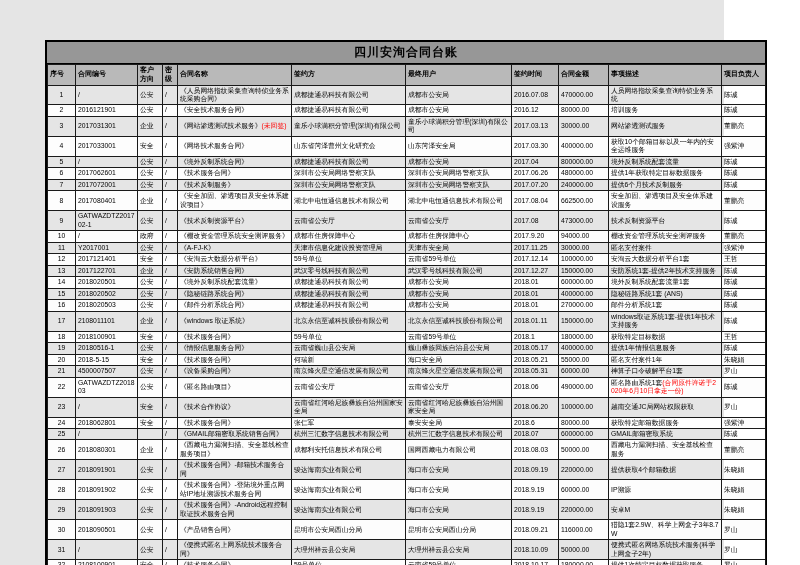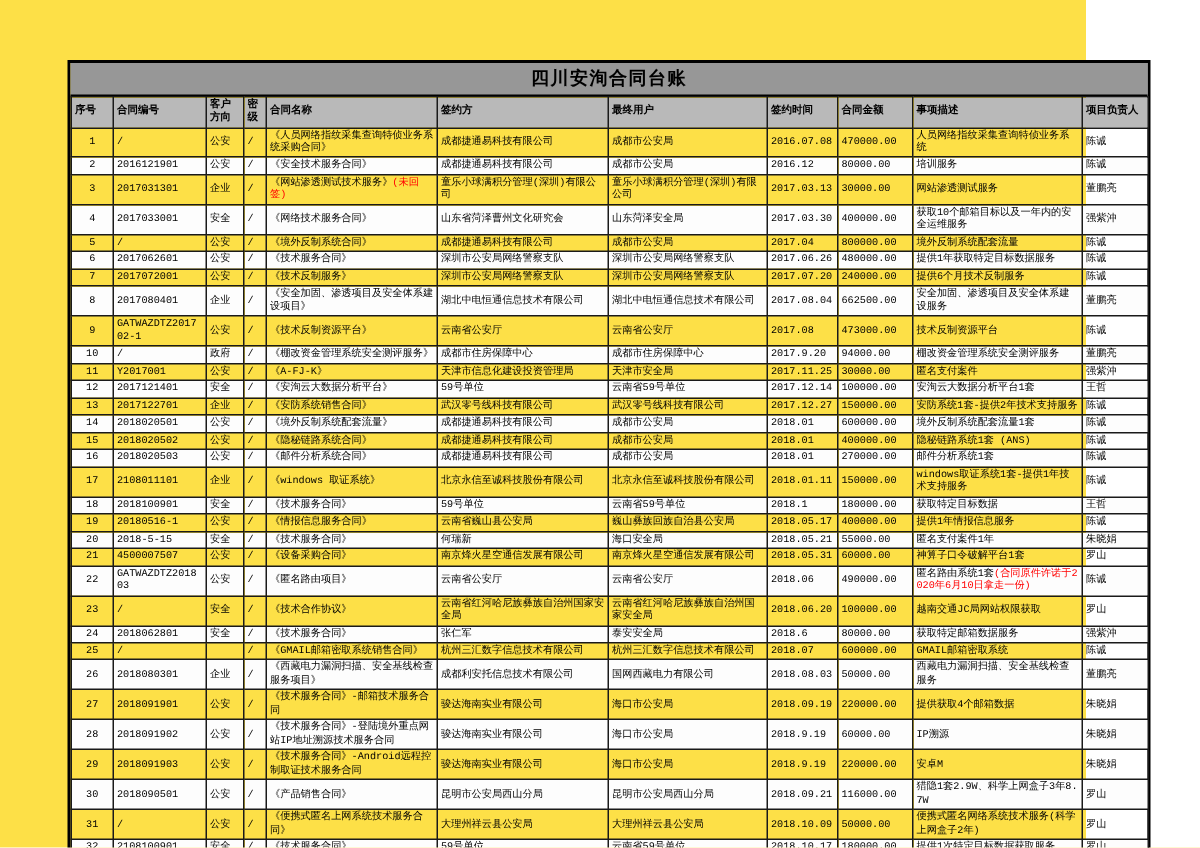--- a/index.html
+++ b/index.html
@@ -1,17 +1,17 @@
 <!DOCTYPE html>
 <html><head>
 <meta charset="utf-8">
 <style>
   html,body{margin:0;padding:0;background:#ffffff;width:800px;height:565px;overflow:hidden;
     font-family:"Liberation Sans","DejaVu Sans",sans-serif;}
-  .page{position:relative;width:724px;height:565px;background:#fde047;font-family:Liberation Mono, monospace;}
+  .page{position:relative;width:724px;height:565px;background:#e5e5e5;}
   .ledger{position:absolute;left:45px;top:40px;width:718px;border:2px solid #000;}
   .titlebar{background:#979797;border-bottom:1px solid #000;text-align:center;
     font-weight:bold;font-size:12px;color:#000;padding:2px 0;letter-spacing:1px;}
   table{border-collapse:collapse;width:100%;table-layout:fixed;}
   th,td{border:1px solid #1a1a1a;font-size:6.8px;line-height:1.25;color:#000;
     padding:1px 2px;vertical-align:middle;overflow:hidden;word-break:break-all;text-align:left;}
   th{background:#b9b9b9;font-weight:bold;font-size:7px;vertical-align:middle;}
   td.c-no{text-align:center;}
   tr:nth-child(even) td{background:#fdfdfd;}
   .red{color:#ff0000;}

